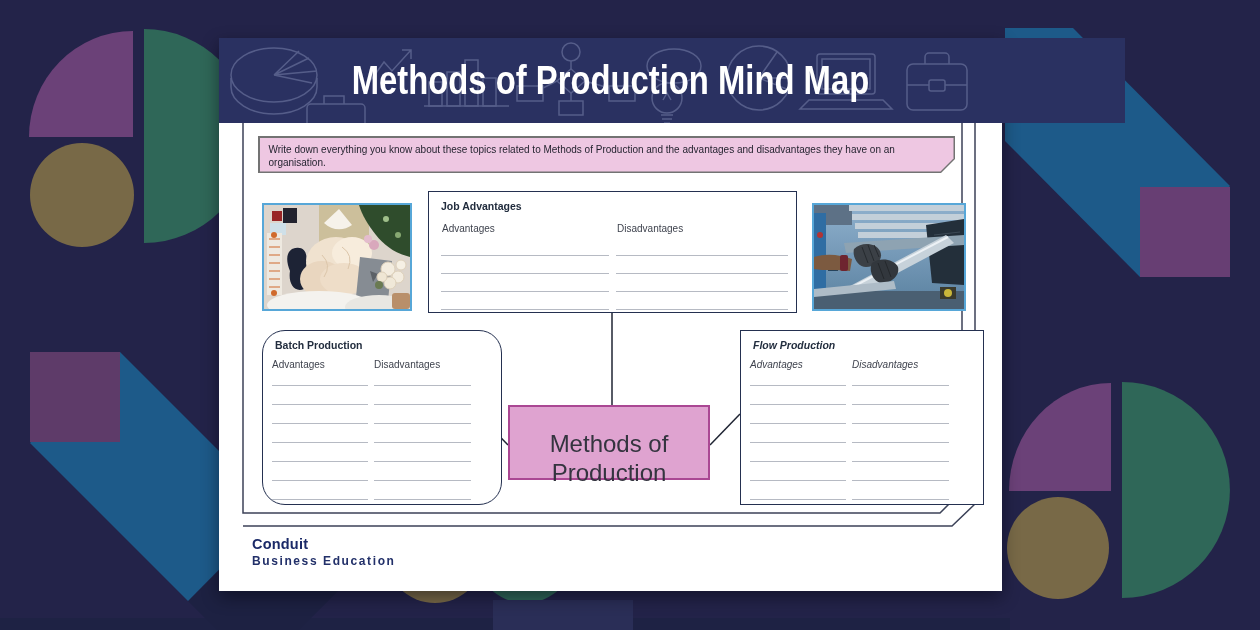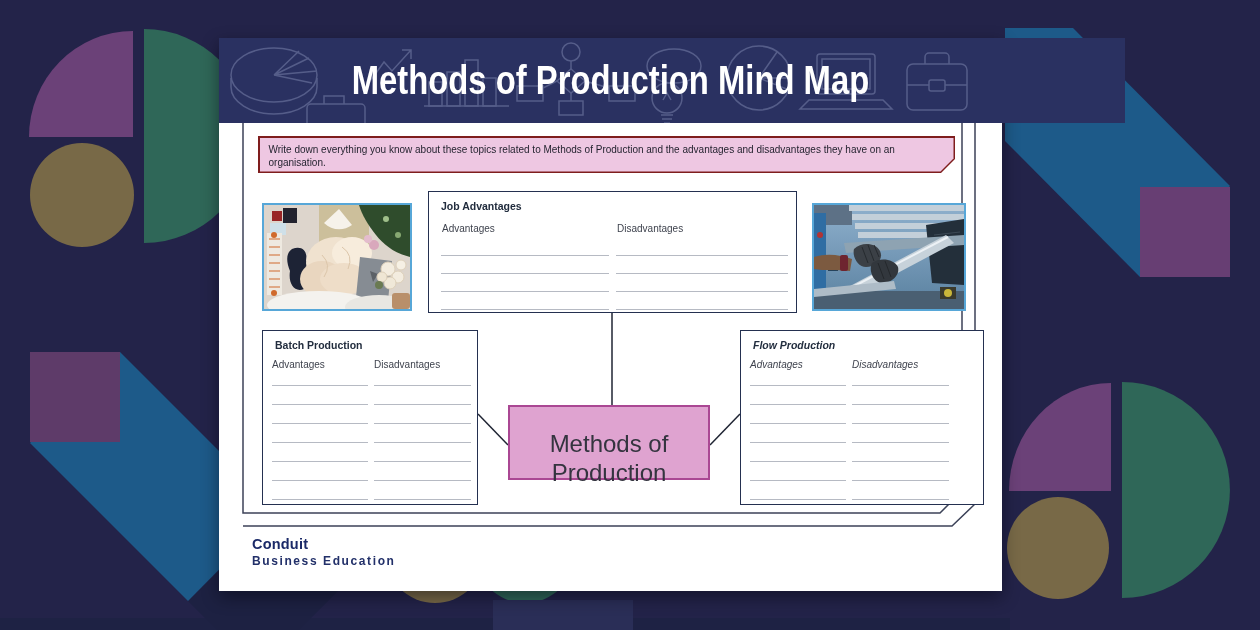--- a/index.html
+++ b/index.html
@@ -13,34 +13,34 @@
          background:#ffffff;z-index:10;box-shadow:0 6px 16px rgba(0,0,10,.45);}
 
   .banner{position:absolute;left:0;top:0;width:906px;height:85px;background:#2a3161;overflow:hidden;}
   .banner-doodles{position:absolute;left:0;top:0;}
   .banner-title{position:absolute;left:0;top:0;width:783px;height:85px;line-height:85px;
          text-align:center;color:#ffffff;font-weight:bold;font-size:40px;
          transform:scaleX(.82);transform-origin:50% 50%;white-space:nowrap;}
 
   
   .instruction{position:absolute;left:39px;top:98px;width:697px;height:37px;
-         background:#7f1d1d;
+         background:#737373;
          clip-path:polygon(0 0,100% 0,100% calc(100% - 14px),calc(100% - 14px) 100%,0 100%);}
   .instruction-inner{position:absolute;left:1.5px;top:1.5px;right:1.5px;bottom:1.5px;
          background:#eec7e2;
          clip-path:polygon(0 0,100% 0,100% calc(100% - 13px),calc(100% - 13px) 100%,0 100%);
          box-sizing:border-box;padding:5px 0 0 9px;}
   .instruction-inner span{display:block;max-width:652px;font-size:10px;line-height:13px;color:#1f1f2b;}
 
   .overlay-svg{position:absolute;left:0;top:0;z-index:1;pointer-events:none;}
 
   
   .node{position:absolute;background:#fff;border:1.5px solid #243050;box-sizing:border-box;z-index:2;}
   .node-job{left:209px;top:153px;width:369px;height:122px;}
-  .node-batch{left:43px;top:292px;width:216px;height:175px;}
+  .node-batch{left:43px;top:292px;width:240px;height:175px;border-radius:23px;}
   .node-flow{left:521px;top:292px;width:244px;height:175px;font-style:italic;}
   .node-title{position:absolute;left:12px;top:8px;font-size:10.5px;font-weight:bold;color:#222d3e;}
   .col-label{position:absolute;font-size:10px;color:#3f434e;}
   .node-job .col-label.adv{left:13px;top:31px;}
   .node-job .col-label.dis{left:188px;top:31px;}
   .node-batch .col-label.adv,.node-flow .col-label.adv{left:9px;top:28px;}
   .node-batch .col-label.dis,.node-flow .col-label.dis{left:111px;top:28px;}
   .lines{position:absolute;display:flex;flex-direction:column;}
   .node-job .lines.left{left:12px;top:46px;width:168px;}
   .node-job .lines.right{left:187px;top:46px;width:172px;}

